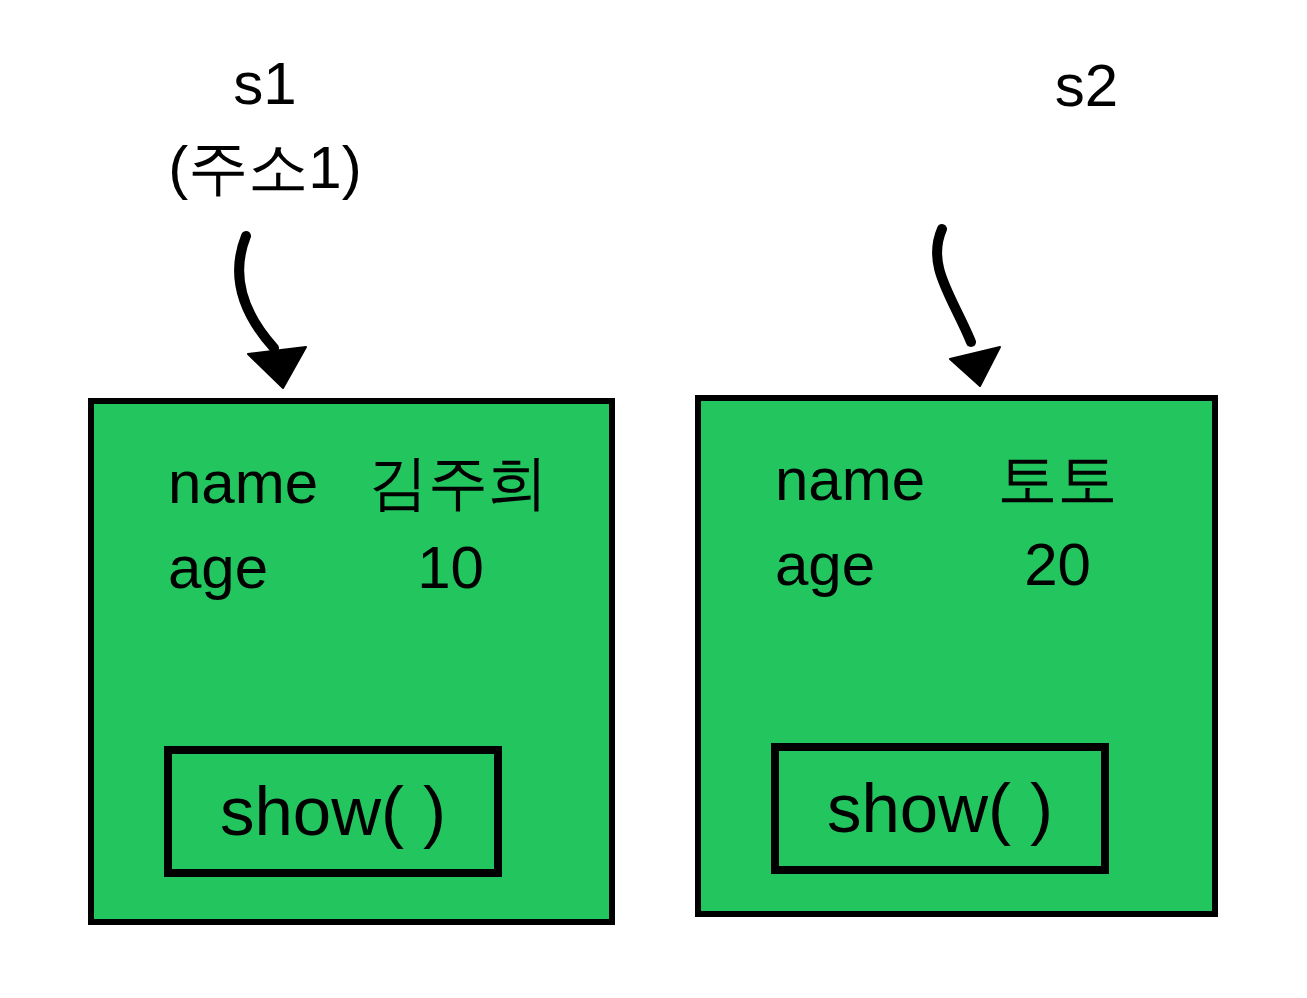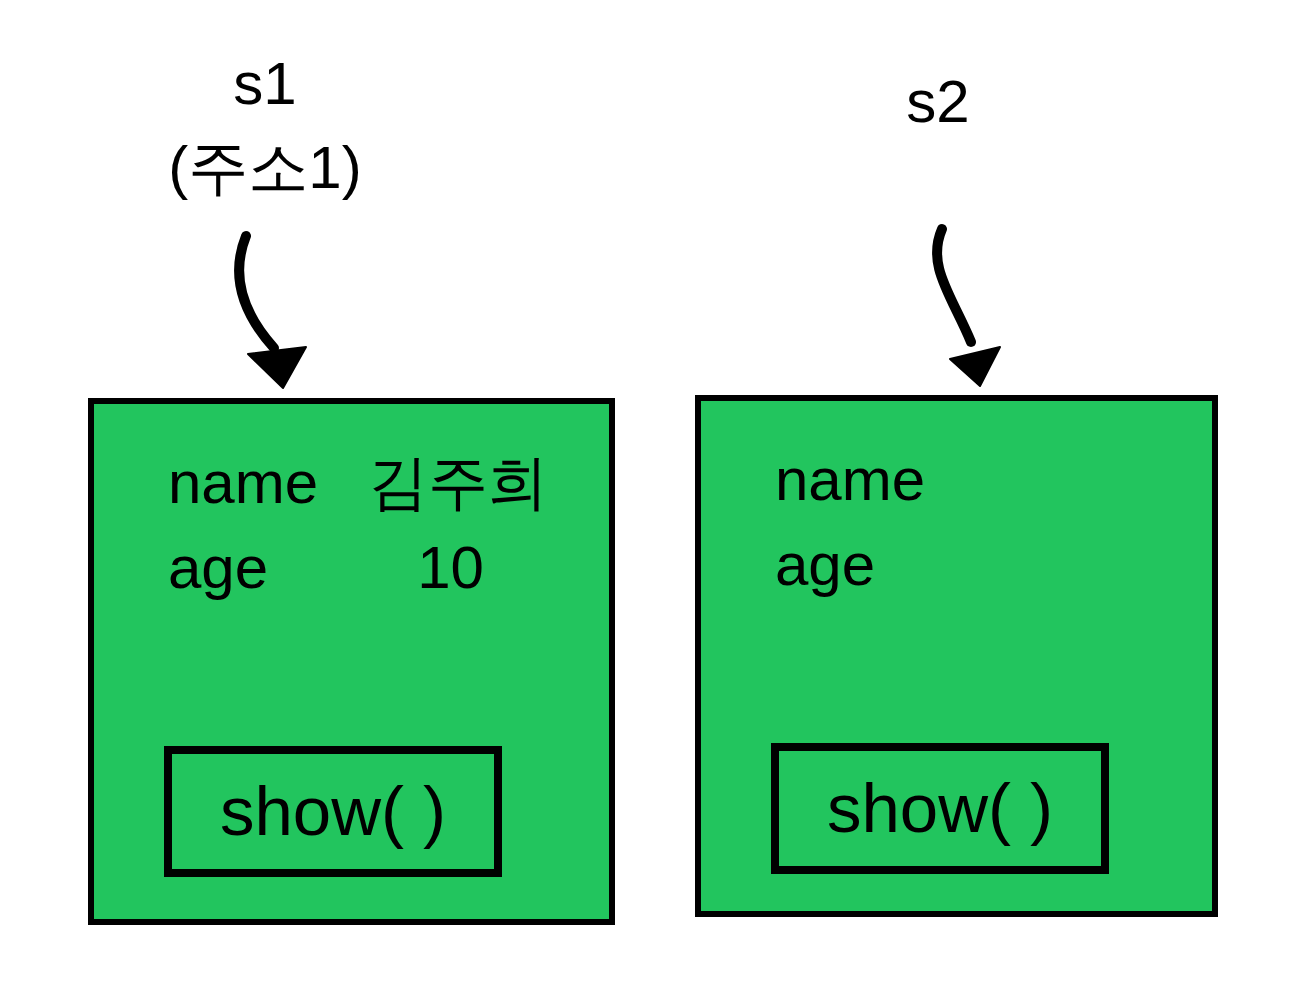--- a/index.html
+++ b/index.html
@@ -19,21 +19,21 @@
   
   .ref-label-block {
     position: absolute;
     width: 360px;
     text-align: center;
     font-size: 60px;
     line-height: 84px;
     white-space: nowrap;
   }
   #label-s1 { left: 85px;  top: 24px; margin-top: 18px; }
-  #label-s2 { left: 758px; top: 60px; }
+  #label-s2 { left: 758px; top: 44px; text-align: right; }
 
   
   .arrow-svg { position: absolute; }
   #arrow-s1 { left: 222px; top: 226px; }
   #arrow-s2 { left: 888px; top: 218px; }
   .arrow-stem {
     fill: none;
     stroke: #000000;
     stroke-width: 10;
     stroke-linecap: round;
@@ -112,21 +112,23 @@
   </div>
   <div class="method-box">
     <span>show( )</span>
   </div>
 </div>
 
 <div class="obj-box" id="box-s2">
   <div class="fields">
     <div class="field-row">
       <span class="field-label">name</span>
+      <span class="field-value">토토</span>
     </div>
     <div class="field-row">
       <span class="field-label">age</span>
+      <span class="field-value">20</span>
     </div>
   </div>
   <div class="method-box">
     <span>show( )</span>
   </div>
 </div>
 
 </body></html>

